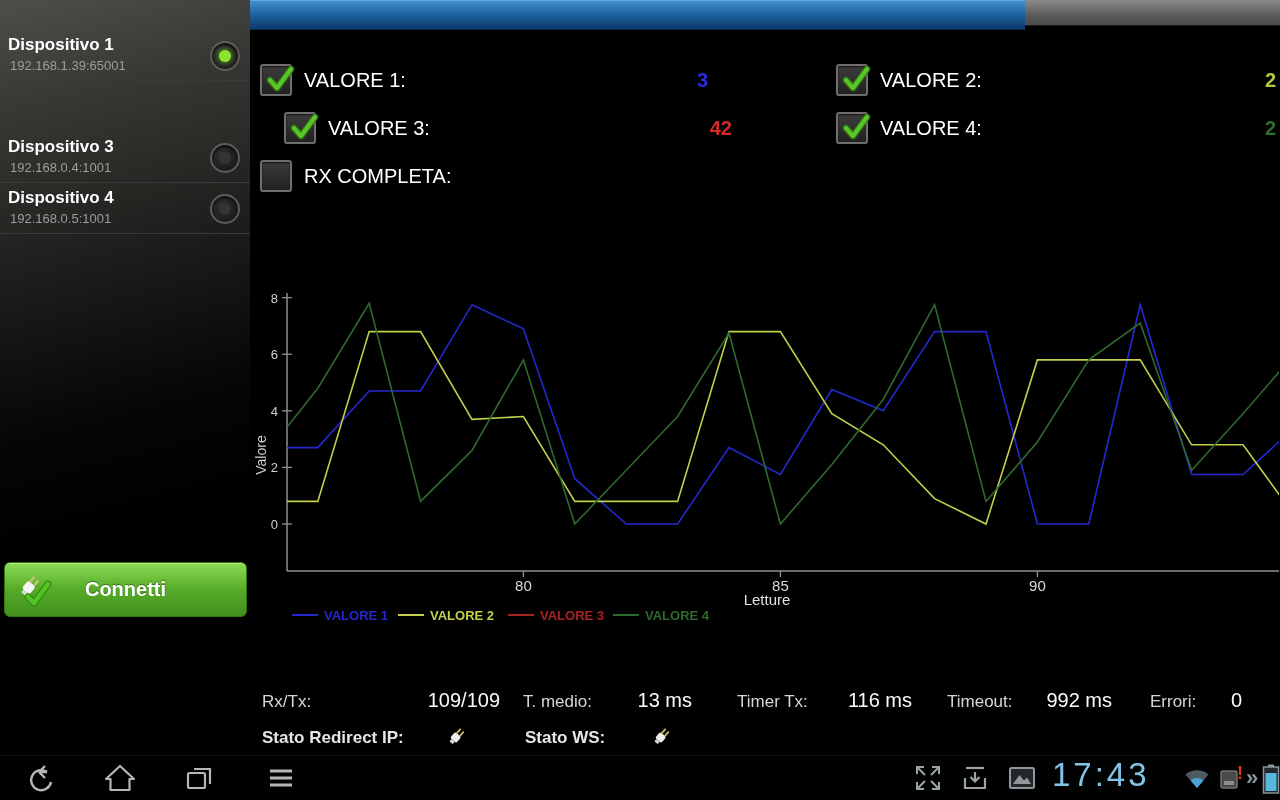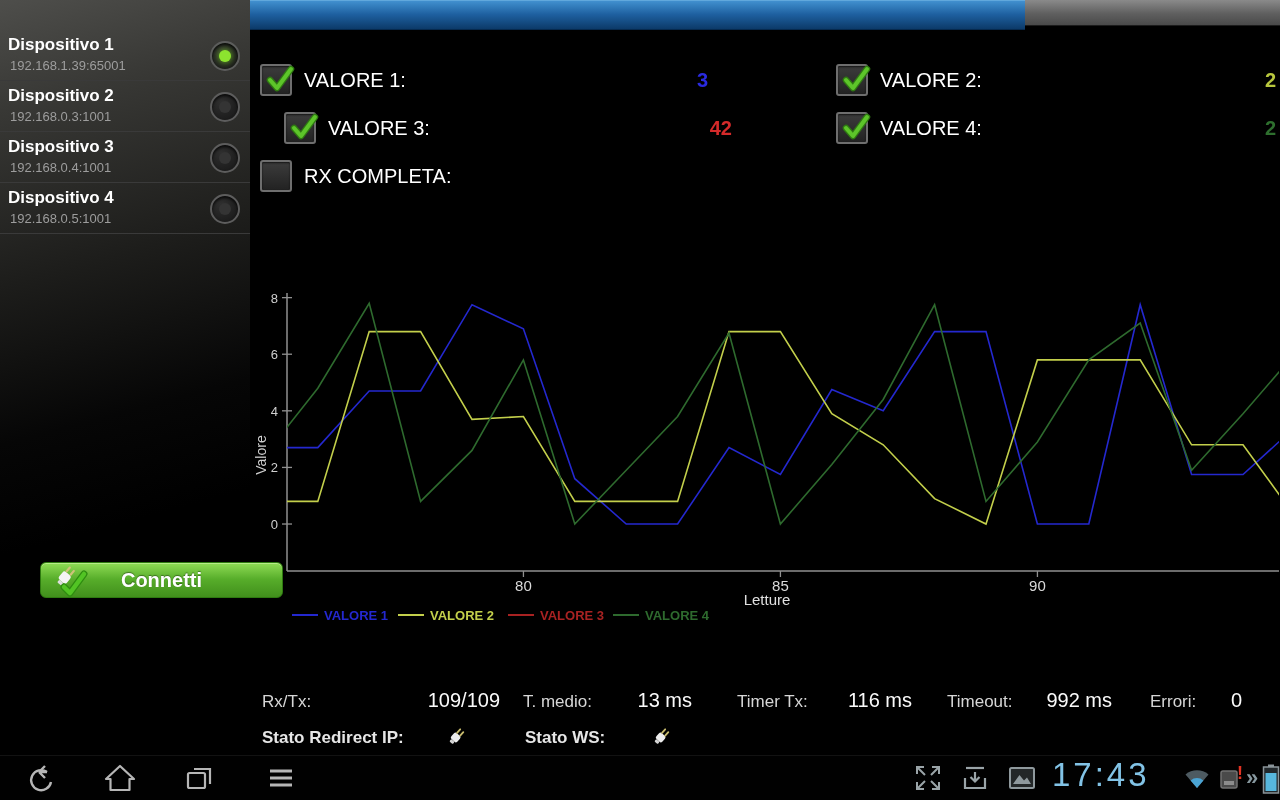--- a/index.html
+++ b/index.html
@@ -28,23 +28,23 @@
   .device{position:absolute;left:0;width:250px;height:51px;border-bottom:1px solid #3a3a3a;box-sizing:border-box;cursor:pointer;}
   .d-name{position:absolute;left:8px;top:5px;font-size:17px;font-weight:bold;color:#fff;}
   .d-addr{position:absolute;left:10px;top:28px;font-size:13px;color:#9d9d9d;}
   .radio{position:absolute;right:10px;top:11px;width:26px;height:26px;border-radius:50%;
     background:radial-gradient(circle at 35% 30%,#2f2f2f,#161616);border:2px solid #5d5d5d;
     box-shadow:inset 0 2px 3px rgba(0,0,0,.8);}
   .radio .dot{position:absolute;left:7px;top:7px;width:12px;height:12px;border-radius:50%;background:#343434;}
   .radio .dot.on{background:#8ce42f;box-shadow:0 0 7px #78d024;}
 
   
-  .btn{position:absolute;left:4px;width:243px;height:36px;border-radius:6px;box-sizing:border-box;
+  .btn{position:absolute;left:4px;width:243px;height:55px;border-radius:6px;box-sizing:border-box;
     display:flex;align-items:center;justify-content:center;font-size:20px;font-weight:bold;color:#fff;
-    text-shadow:0 -1px 1px rgba(0,0,0,.4);cursor:pointer;margin-left:36px;}
+    text-shadow:0 -1px 1px rgba(0,0,0,.4);cursor:pointer;}
   .btn svg{position:absolute;left:11px;top:50%;transform:translateY(-50%);}
   #btn-connect{top:562px;background:linear-gradient(#8fdc55,#57ad2a 48%,#418f1c);border:1px solid #2e7a10;box-shadow:inset 0 1px 0 #b6ec88;}
   #btn-disconnect{top:627px;background:linear-gradient(#4e4e4e,#262626 48%,#131313);border:1px solid #000;box-shadow:inset 0 1px 0 #6a6a6a;}
   #btn-settings{top:692px;background:linear-gradient(#85c4ec,#4090cc 48%,#2674b2);border:1px solid #1b5c94;box-shadow:inset 0 1px 0 #aad8f4;}
 
   
   .p-row{position:absolute;display:flex;align-items:center;height:34px;}
   .p-check{position:relative;width:28px;height:28px;flex:none;margin-right:12px;border-radius:3px;
     background:linear-gradient(#3c3c3c,#222);border:2px solid #6e6e6e;box-shadow:inset 0 1px 2px rgba(0,0,0,.7);}
   .p-check svg{position:absolute;left:1px;top:-4px;}
@@ -86,27 +86,20 @@
   <div class="sec-header" id="hdr-chart">Grafico Valori</div>
   <div class="sec-header" id="hdr-details">Dettagli Comunicazione</div>
 
   <div class="sidebar">
     <div class="device" style="top:30px;">
       <div class="d-name">Dispositivo 1</div>
       <div class="d-addr">192.168.1.39:65001</div>
       <div class="radio">
           <div class="dot"></div>
           <div class="dot on"></div>
-        </div>
-    </div>
-    <div class="device" style="top:81px;">
-      <div class="d-name">Dispositivo 2</div>
-      <div class="d-addr">192.168.0.3:1001</div>
-      <div class="radio">
-          <div class="dot"></div>
         </div>
     </div>
     <div class="device" style="top:132px;">
       <div class="d-name">Dispositivo 3</div>
       <div class="d-addr">192.168.0.4:1001</div>
       <div class="radio">
           <div class="dot"></div>
         </div>
     </div>
     <div class="device" style="top:183px;">

